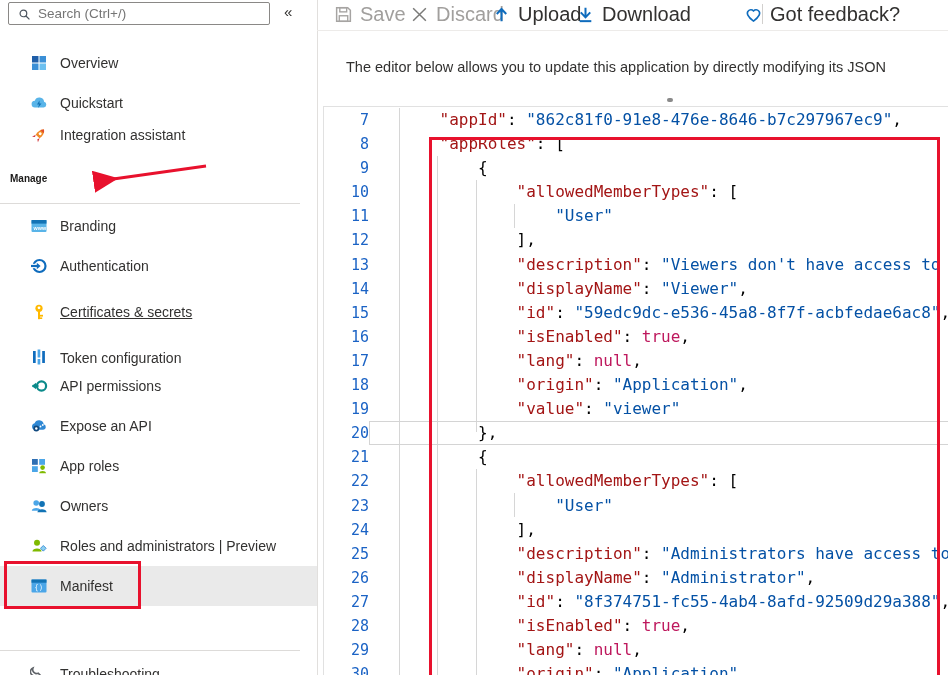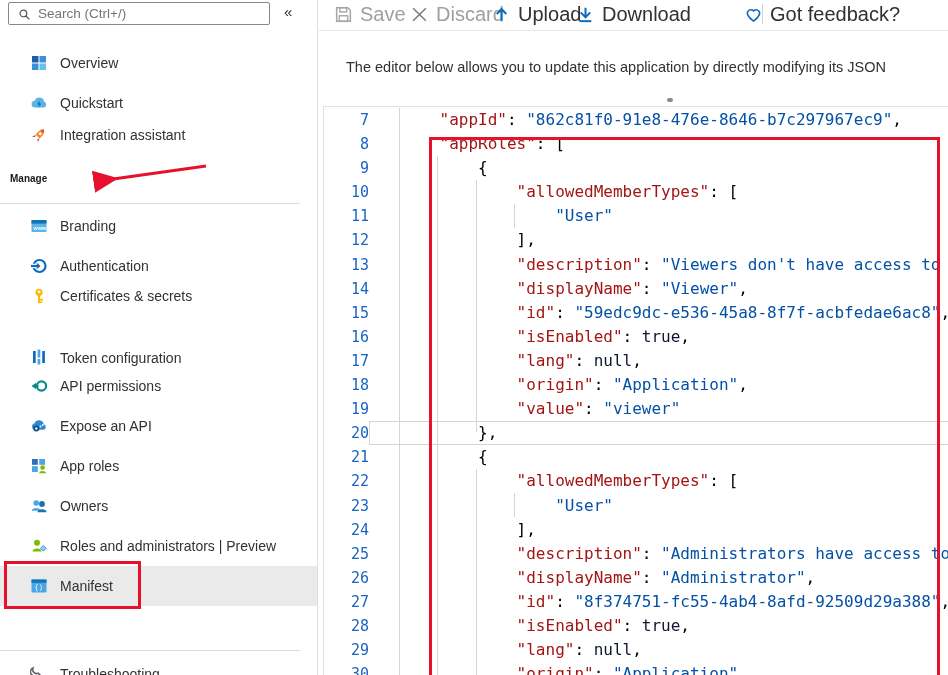--- a/index.html
+++ b/index.html
@@ -34,21 +34,21 @@
   .desc{position:absolute;left:346px;top:59px;font-size:14.5px;color:#323130;white-space:nowrap;}
   
   .editor{position:absolute;left:323px;top:106px;width:625px;height:569px;background:#fff;
           border-top:1px solid #e1e1e1;border-left:1px solid #e1e1e1;overflow:hidden;}
   .rows{position:absolute;left:0;top:1px;width:700px;z-index:2;}
   .crow{display:flex;height:24.1px;line-height:24.1px;}
   .ln{width:45px;flex:none;text-align:right;padding-right:2px;font-family:"DejaVu Sans Mono",monospace;
       font-size:15px;color:#1b63c5;}
   .code{flex:1;padding-left:30px;white-space:pre;font-family:"DejaVu Sans Mono",monospace;
         font-size:16px;color:#000;}
-  .tk-k{color:#a31515;} .tk-s{color:#0451a5;} .tk-w{color:#0f172a;} .tk-p{color:#000000;}
+  .tk-k{color:#a31515;} .tk-s{color:#0451a5;} .tk-w{color:#be185d;} .tk-p{color:#000000;}
   .guide{position:absolute;width:0;border-left:1px solid #d6d6d6;z-index:1;}
   .cur-line{position:absolute;left:45px;top:314px;width:579px;height:22px;border:1px solid #d4d4d4;
             z-index:1;}
   .remnant{position:absolute;left:667px;top:98px;width:6px;height:4px;background:#8a8a8a;
            border-radius:2px;}
   
   .anno-rect{position:absolute;left:429px;top:137px;width:505px;height:560px;
              border:3px solid #e8112d;z-index:30;pointer-events:none;}
   .anno-manifest{position:absolute;left:4px;top:561px;width:131px;height:42px;
                  border:3px solid #e8112d;z-index:30;pointer-events:none;}
@@ -114,21 +114,21 @@
       </div>
       <div class="nav-item" style="top: 246px;">
         <span class="nicon"><svg viewBox="0 0 18 18">
             <circle cx="9.5" cy="9" r="6" fill="none" stroke="#0f6cbd" stroke-width="2.2"></circle>
             <rect x="0" y="6.8" width="7" height="4.4" fill="#fff"></rect>
             <path d="M1 9 h8" stroke="#0f6cbd" stroke-width="2.2"></path>
             <path d="M6.8 5.8 L10.6 9 L6.8 12.2 z" fill="#0f6cbd"></path>
           </svg></span>
         <span class="nlabel">Authentication</span>
       </div>
-      <div class="nav-item" style="top: 276px;">
+      <div class="nav-item" style="top: 292px; text-decoration: underline;">
         <span class="nicon"><svg viewBox="0 0 18 18">
             <circle cx="9" cy="5.3" r="3.6" fill="#ffb900"></circle>
             <circle cx="9" cy="4.8" r="1.4" fill="#fff"></circle>
             <rect x="8" y="8.2" width="2" height="8" fill="#ffb900"></rect>
             <rect x="10" y="11.8" width="3" height="1.8" fill="#ffb900"></rect>
             <rect x="10" y="14.4" width="2.2" height="1.6" fill="#ffb900"></rect>
           </svg></span>
         <span class="nlabel">Certificates &amp; secrets</span>
       </div>
       <div class="nav-item" style="top: 326px; align-items: flex-end;">

